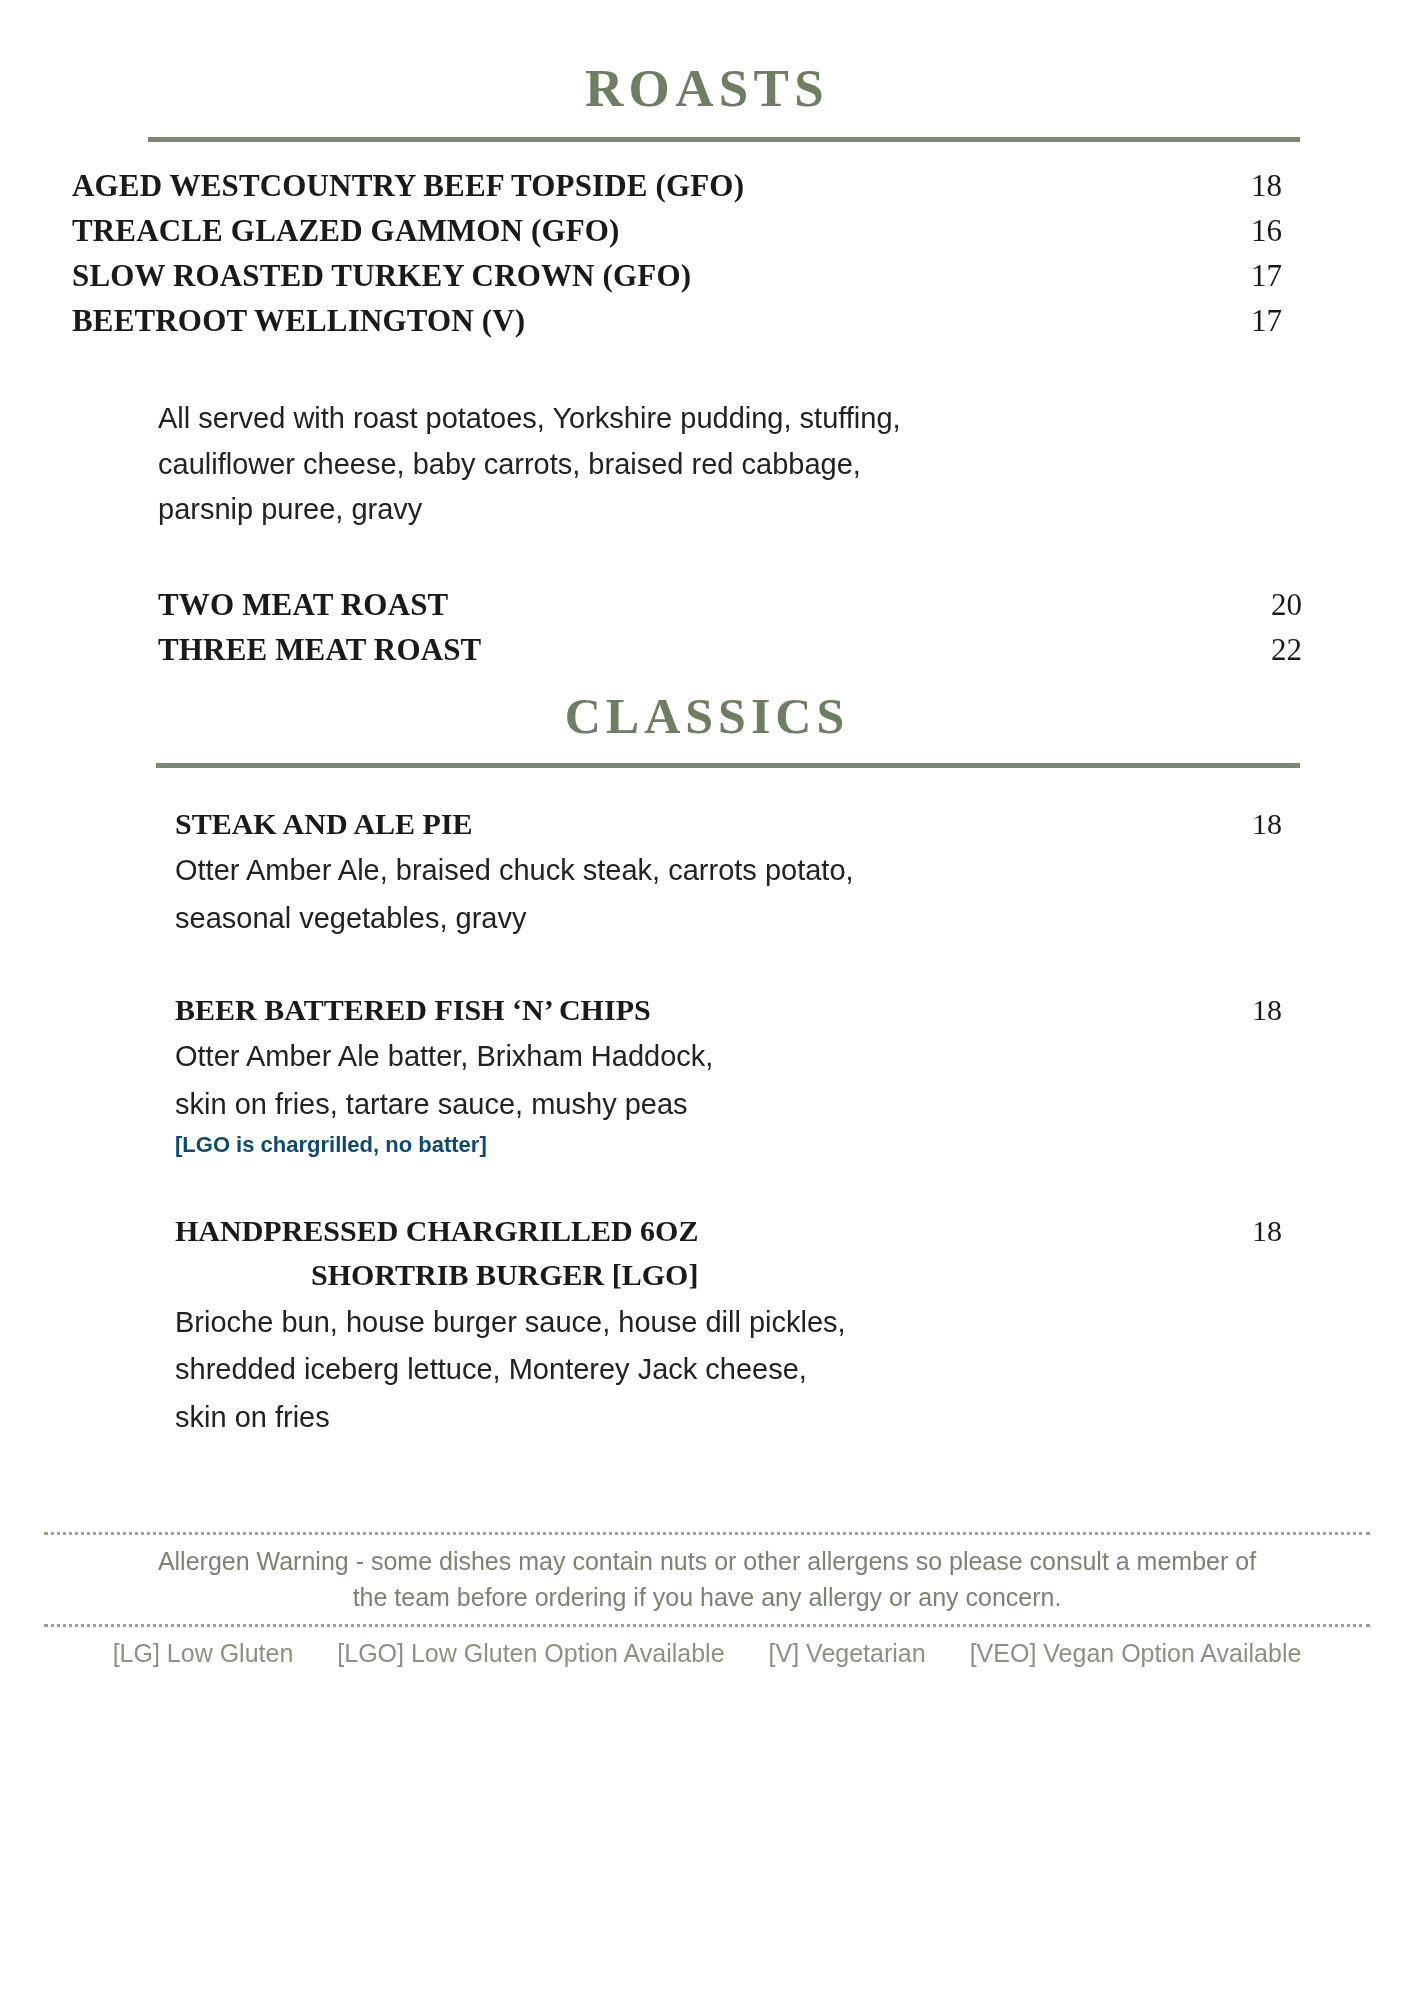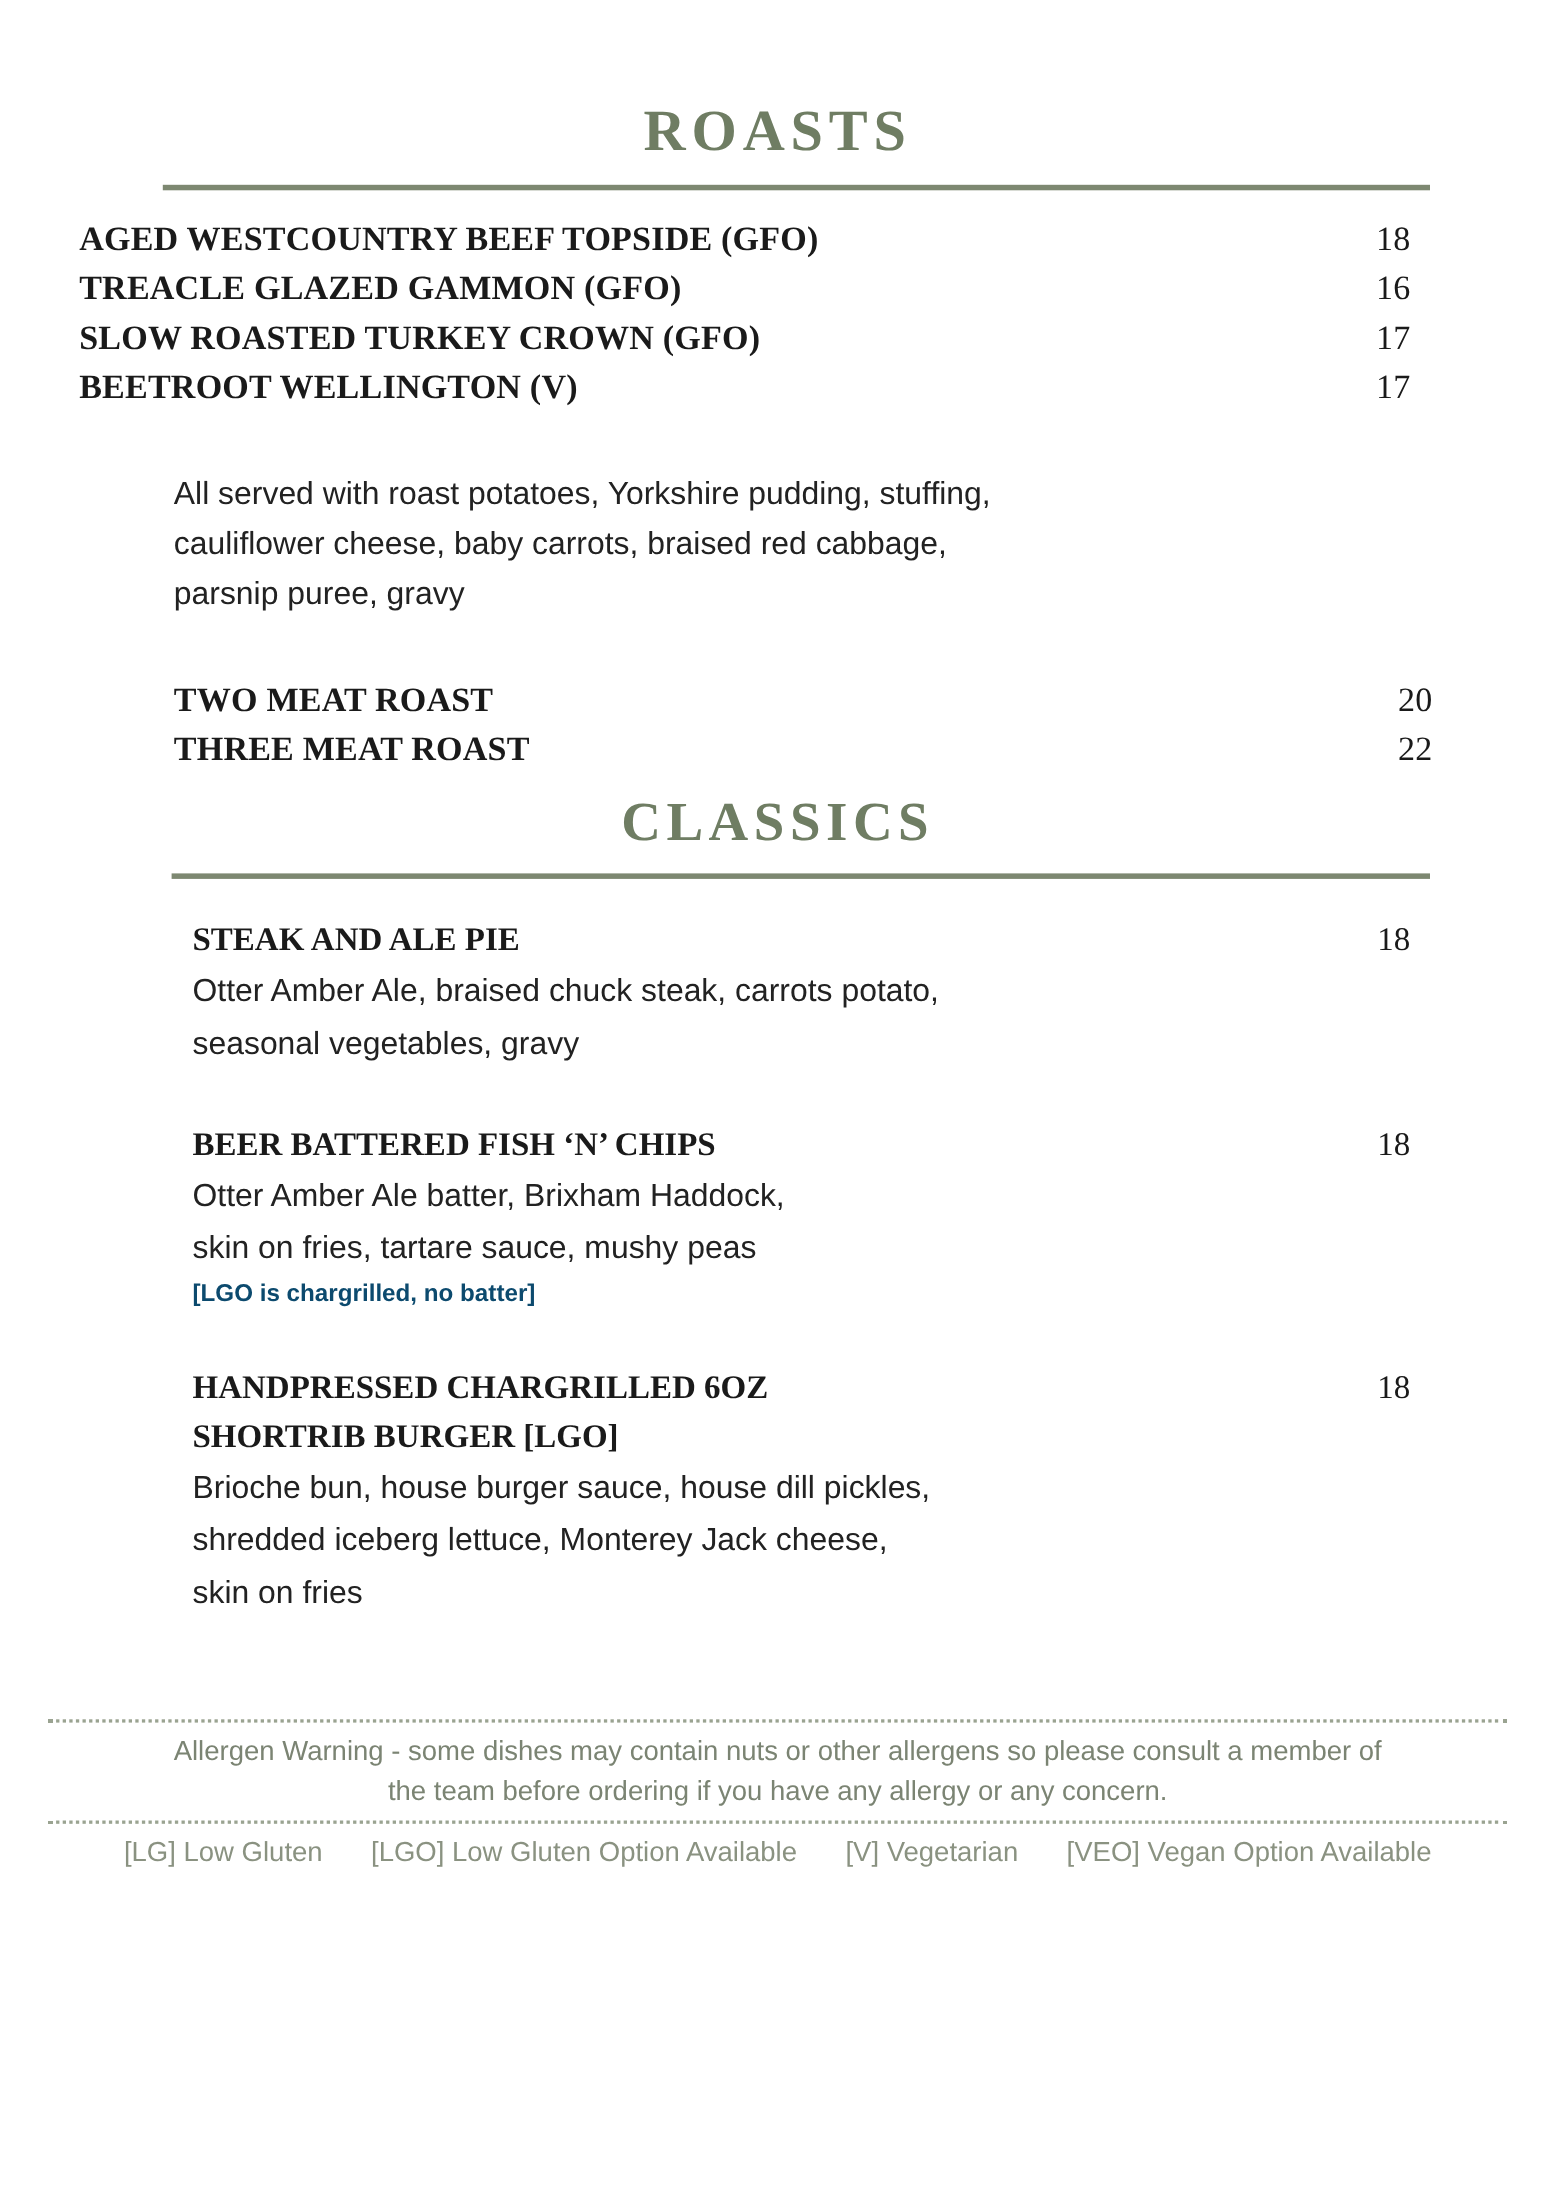--- a/index.html
+++ b/index.html
@@ -15,21 +15,20 @@
     color:#1c1c1c;
     position:relative;
     overflow:hidden;
   }
 
   .page {
     width:1414px;
     height:1684px;
     position:relative;
     padding:0;
-    margin-top:31px;
   }
 
   
   .section-header {
     text-align:center;
     font-family:"Liberation Serif", serif;
     font-weight:700;
     color:#6f7d63;
     letter-spacing:0.10em;
     line-height:1;
@@ -100,20 +99,21 @@
     align-items:flex-start;
     justify-content:space-between;
   }
   .classic-title {
     font-family:"Liberation Serif", serif;
     font-weight:700;
     font-size:30px;
     color:#1a1a1a;
     line-height:1.48;
     max-width:820px;
+    text-align:right;
   }
   .classic-price {
     font-family:"Liberation Serif", serif;
     font-size:30px;
     color:#1a1a1a;
     line-height:1.48;
     min-width:40px;
     text-align:right;
   }
   .classic-desc {

